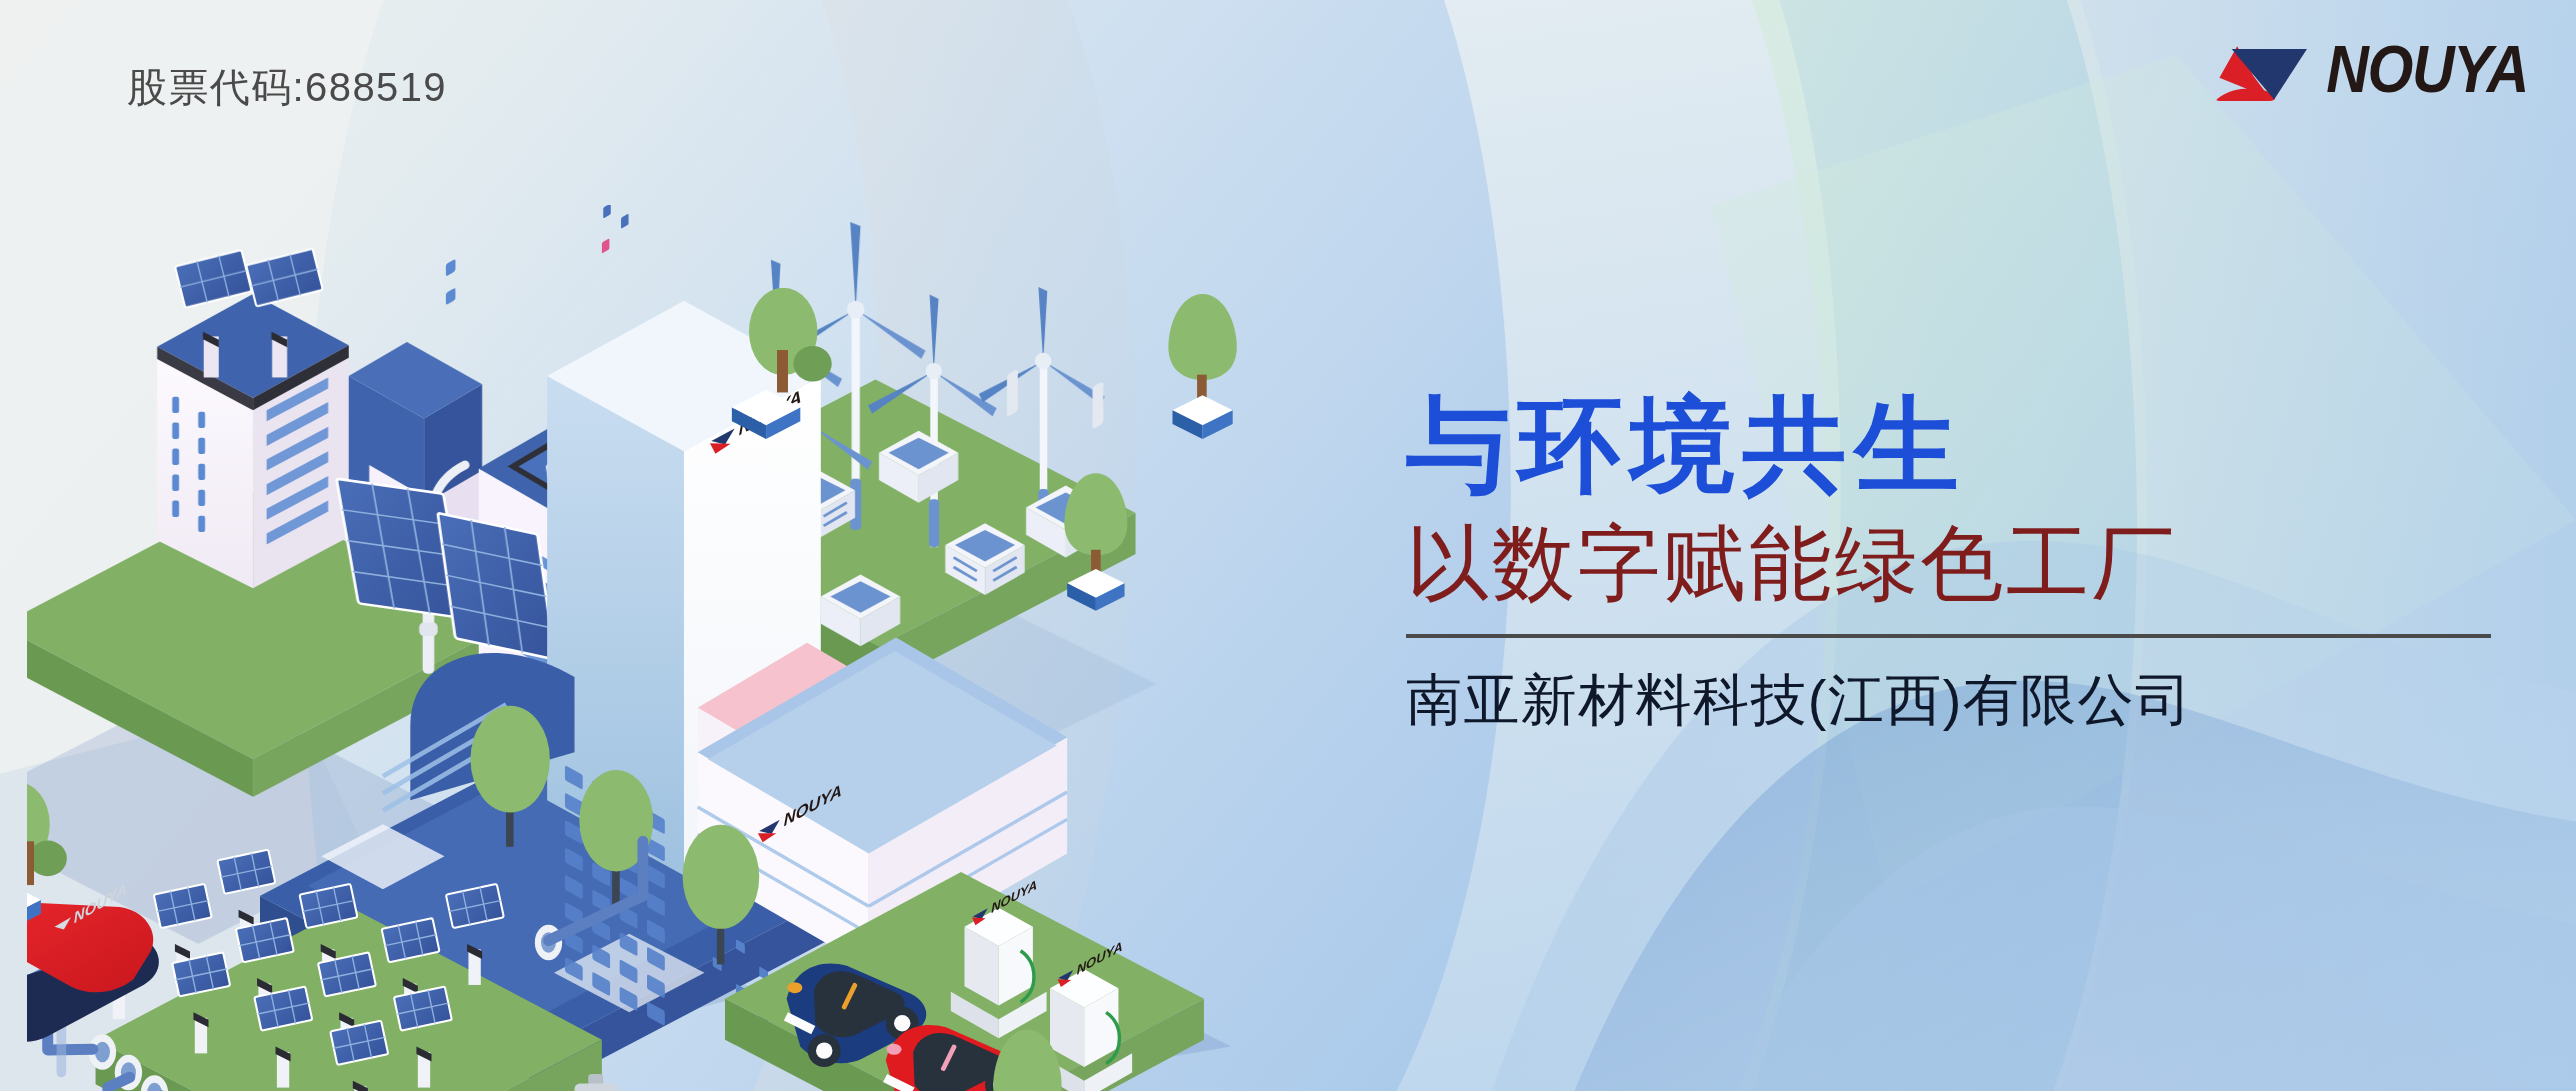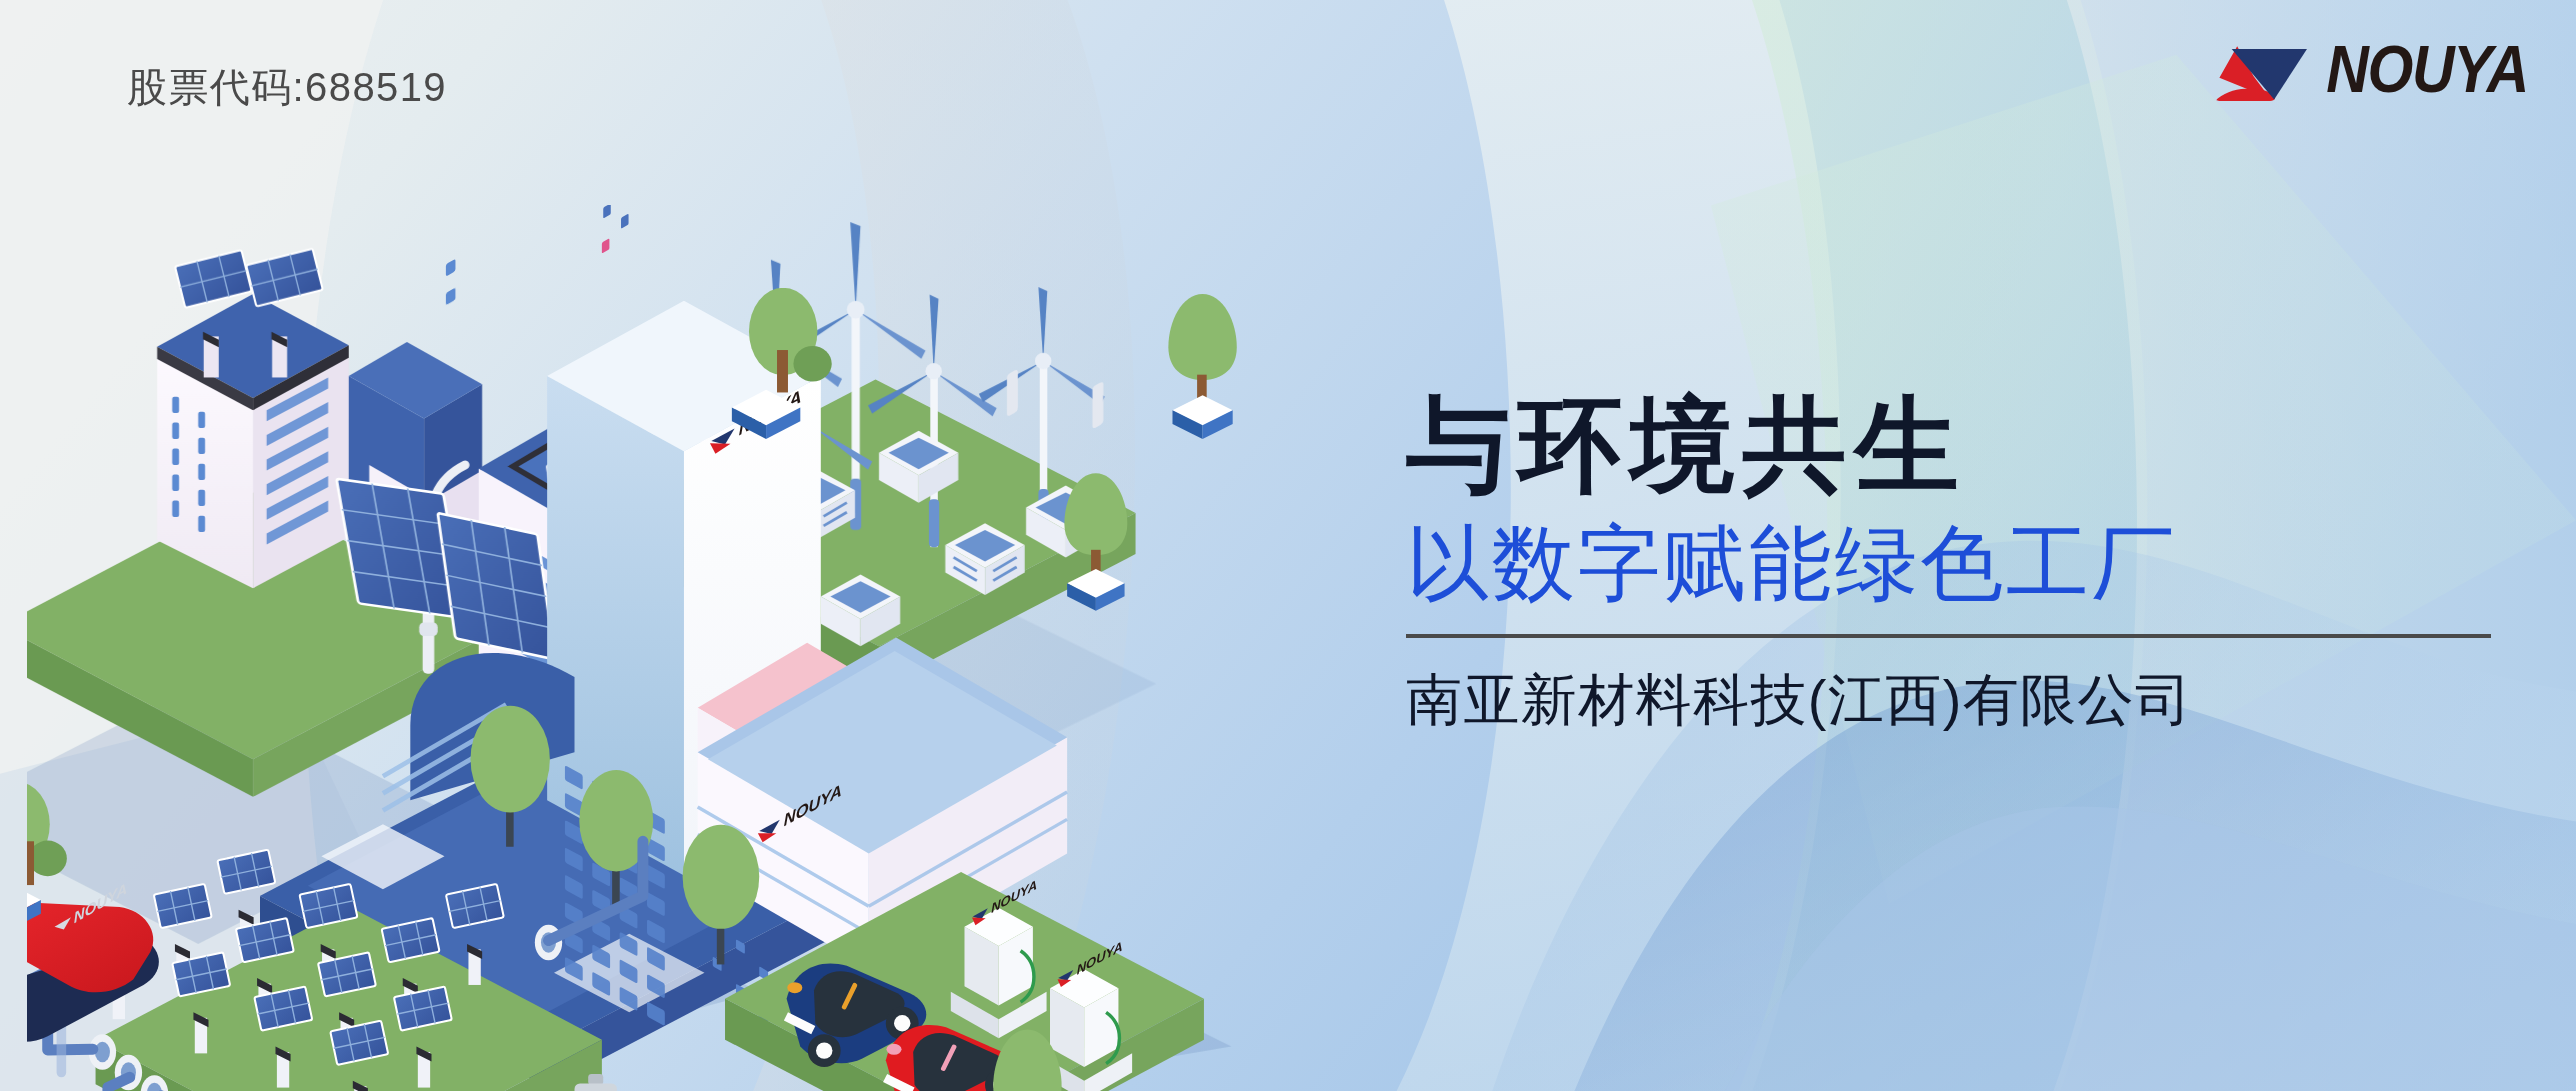--- a/index.html
+++ b/index.html
@@ -25,26 +25,26 @@
   #logo-mark { width:103px; height:65px; flex:0 0 auto; }
   #logo-word {
     font-size:59px; font-weight:bold; font-style:italic;
     color:#231815; letter-spacing:-1.4px; line-height:1;
     white-space:nowrap; transform:scaleY(1.12); transform-origin:left center;
   }
 
   
   #headline-block { position:absolute; left:1406px; top:387px; width:1122px; }
   #headline-main {
-    font-size:104px; font-weight:bold; color:#0f172a;
+    font-size:104px; font-weight:bold; color:#1d4ed8;
     letter-spacing:8.2px; line-height:1.12; white-space:nowrap;
   }
   #headline-sub {
     margin-top:12.3px;
-    font-size:83px; font-weight:normal; color:#1d4ed8;
+    font-size:83px; font-weight:normal; color:#7f1d1d;
     letter-spacing:2.7px; line-height:1.15; white-space:nowrap;
   }
   #divider {
     margin-top:23px; width:1085px; height:3.4px; background:#4a4a4a;
   }
   #company-name {
     margin-top:25px;
     font-size:56px; font-weight:normal; color:#0f172a;
     letter-spacing:1.4px; white-space:nowrap;
   }

